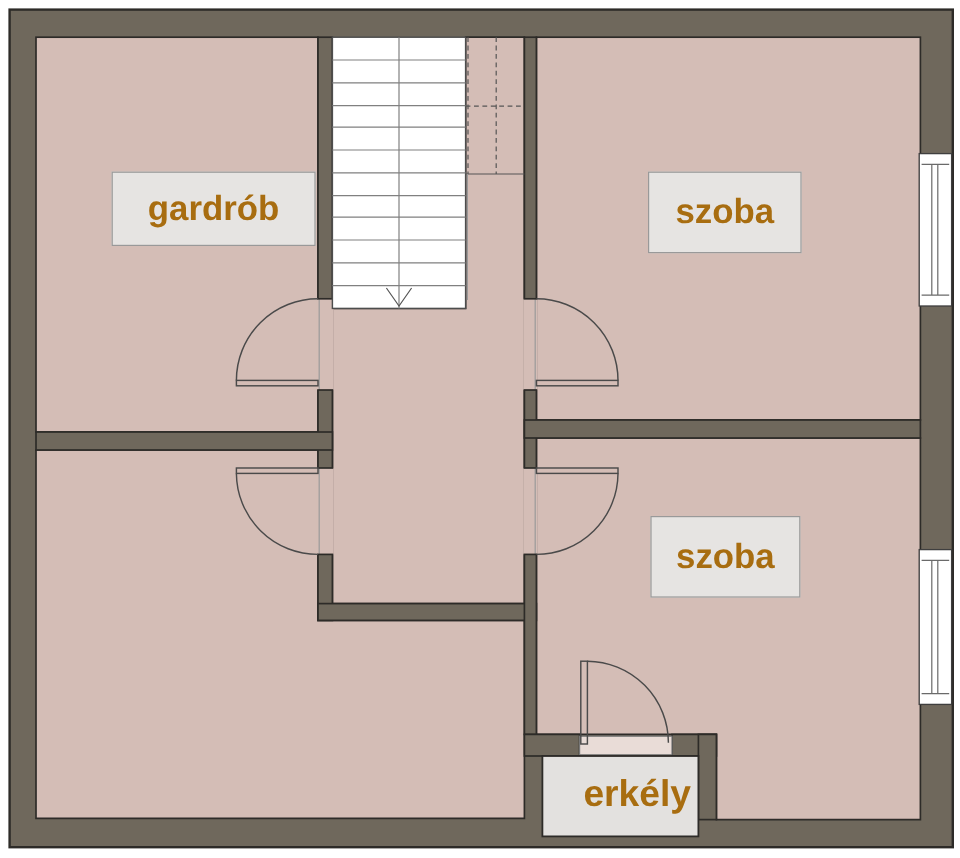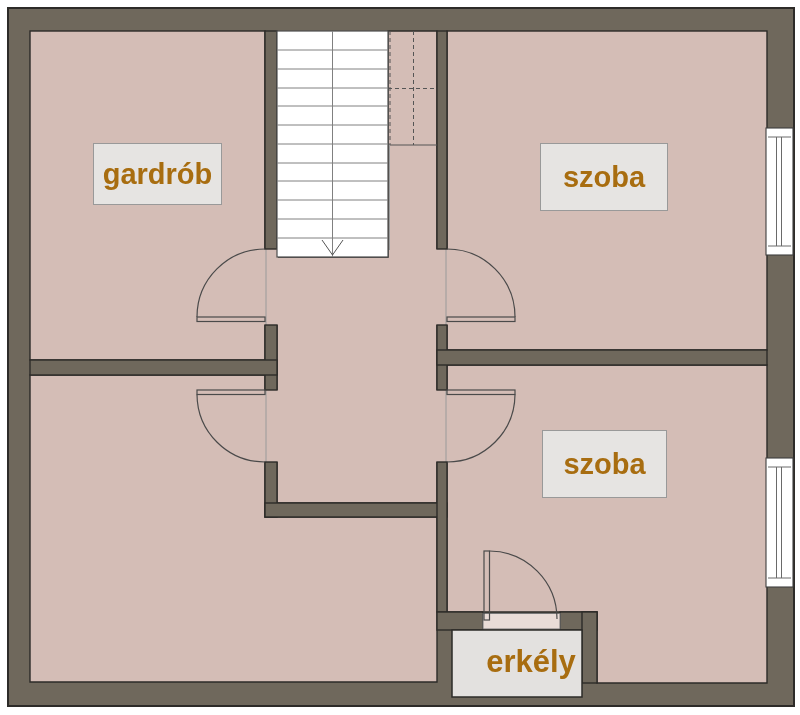--- a/index.html
+++ b/index.html
@@ -129,21 +129,21 @@
       </g>
       <g>
         <rect class="window" x="766" y="458" width="27" height="129"></rect>
         <path class="winline" d="M776.5,467 V578 M781.5,467 V578 M768,467 H791 M768,578 H791"></path>
       </g>
     </g>
 
     <rect class="balcony" x="452" y="630" width="130" height="67"></rect>
   </svg>
 
-  <div class="room-label" style="left:93px;top:143px;width:129px;height:62px;">
+  <div class="room-label" style="left:93px;top:143px;width:170px;height:62px;">
     <span>gardrób</span>
   </div>
   <div class="room-label" style="left:540px;top:143px;width:128px;height:68px;">
     <span>szoba</span>
   </div>
   <div class="room-label" style="left:542px;top:430px;width:125px;height:68px;">
     <span>szoba</span>
   </div>
   <div class="room-label bare" style="left:452px;top:630px;width:158px;height:64px;">
     <span>erkély</span>

